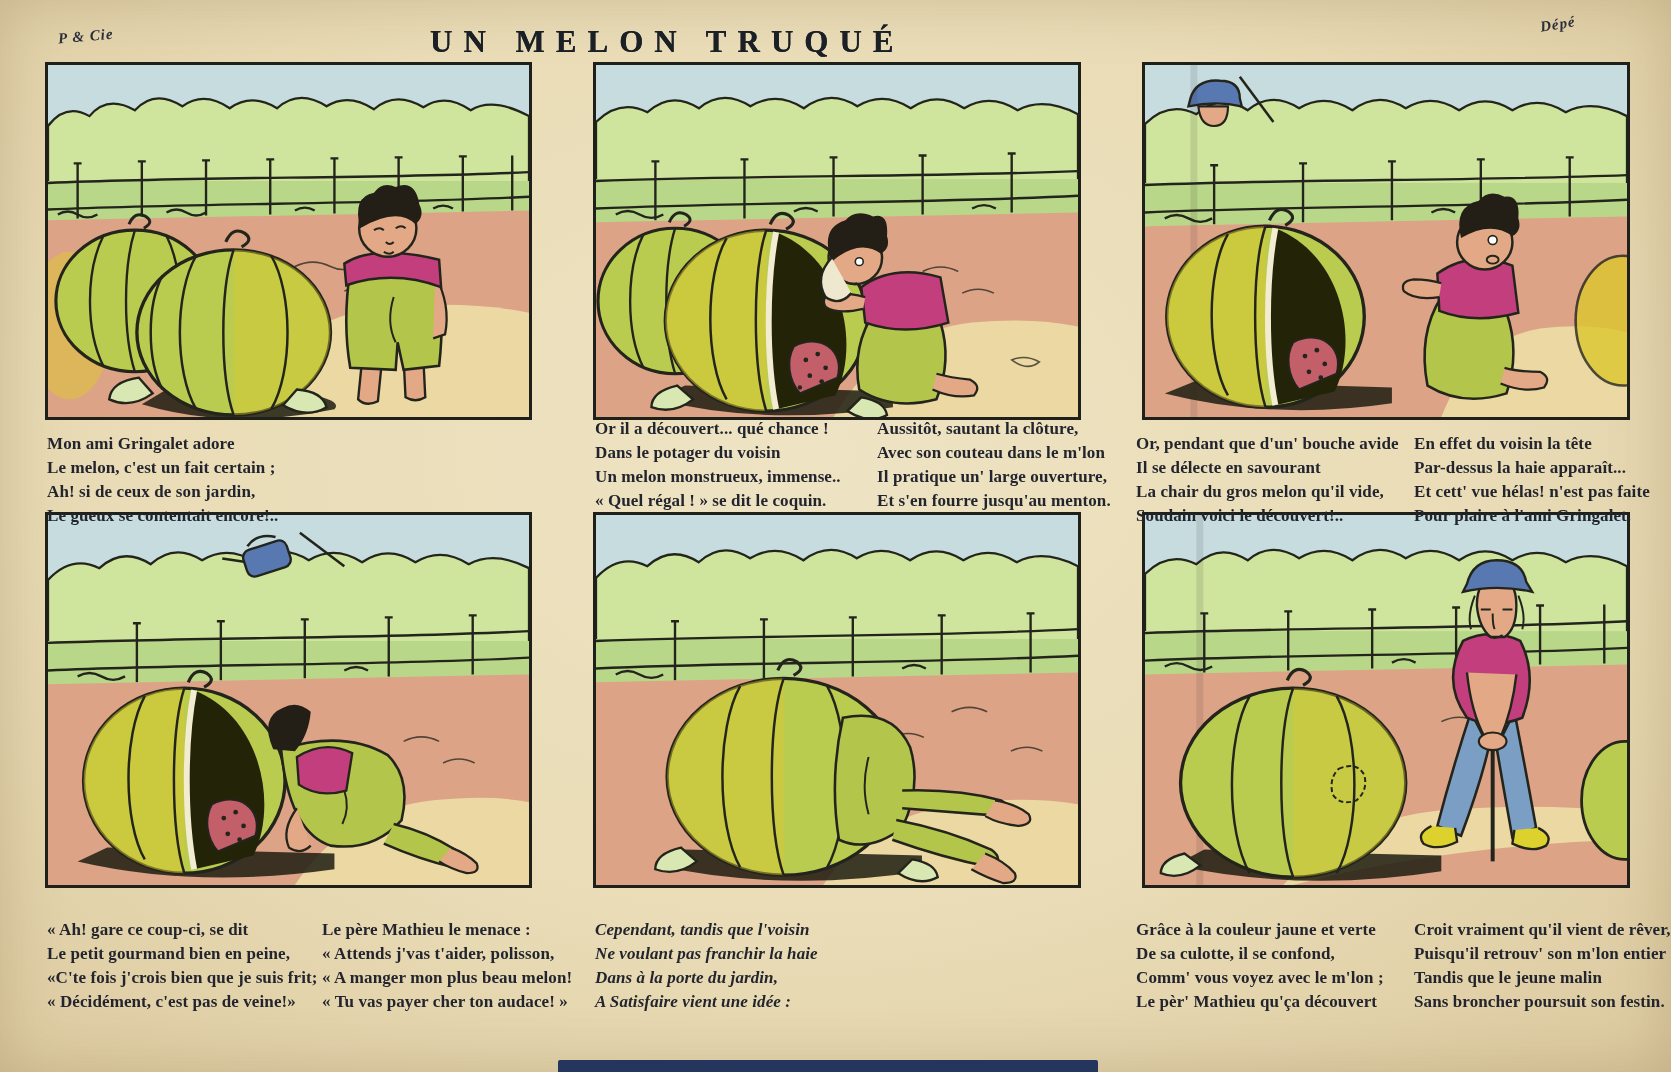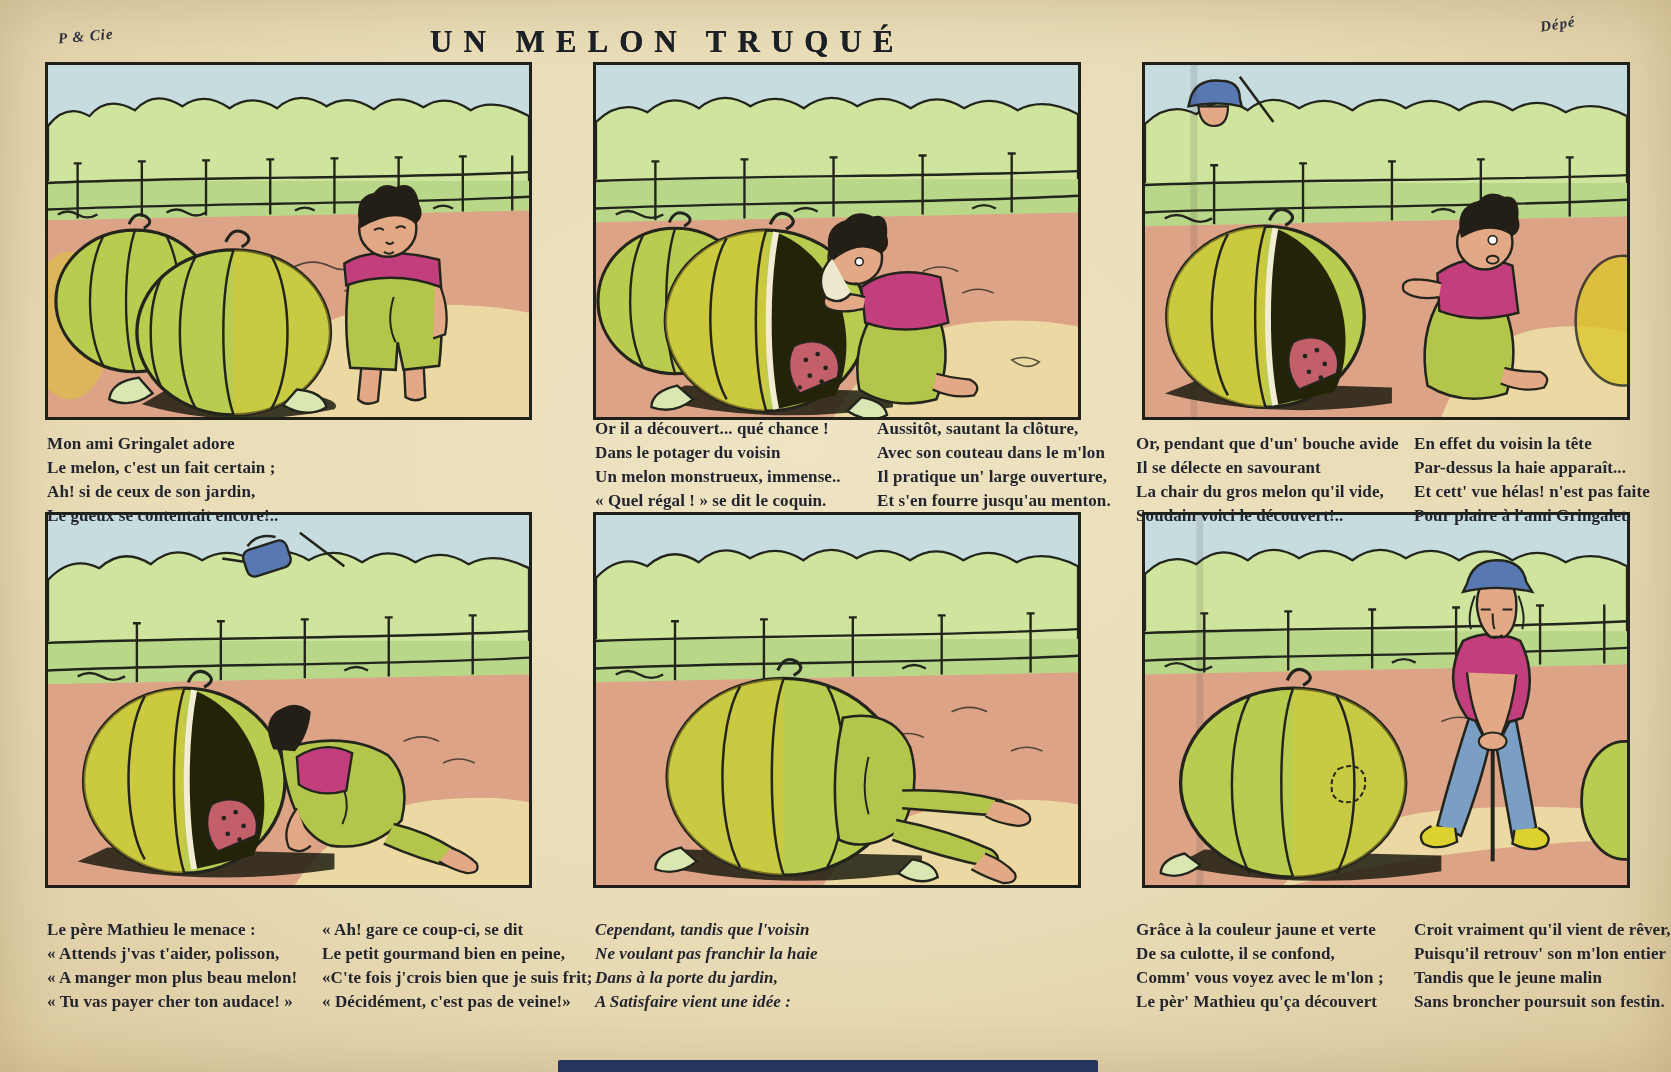--- a/index.html
+++ b/index.html
@@ -371,31 +371,31 @@
     <div class="col">
       <div class="line">En effet du voisin la tête</div>
       <div class="line">Par-dessus la haie apparaît...</div>
       <div class="line">Et cett' vue hélas! n'est pas faite</div>
       <div class="line">Pour plaire à l'ami Gringalet.</div>
     </div>
   </div>
 
   <div id="c4" class="caption">
     <div class="col">
+      <div class="line">« Ah! gare ce coup-ci, se dit</div>
+      <div class="line">Le petit gourmand bien en peine,</div>
+      <div class="line">«C'te fois j'crois bien que je suis frit;</div>
+      <div class="line">« Décidément, c'est pas de veine!»</div>
+    </div>
+    <div class="col">
       <div class="line">Le père Mathieu le menace :</div>
       <div class="line">« Attends j'vas t'aider, polisson,</div>
       <div class="line">« A manger mon plus beau melon!</div>
       <div class="line">« Tu vas payer cher ton audace! »</div>
     </div>
-    <div class="col">
-      <div class="line">« Ah! gare ce coup-ci, se dit</div>
-      <div class="line">Le petit gourmand bien en peine,</div>
-      <div class="line">«C'te fois j'crois bien que je suis frit;</div>
-      <div class="line">« Décidément, c'est pas de veine!»</div>
-    </div>
   </div>
 
   <div id="c5" class="caption">
     <div class="col">
       <div class="line">Cependant, tandis que l'voisin</div>
       <div class="line">Ne voulant pas franchir la haie</div>
       <div class="line">Dans à la porte du jardin,</div>
       <div class="line">A Satisfaire vient une idée :</div>
     </div>
   </div>

